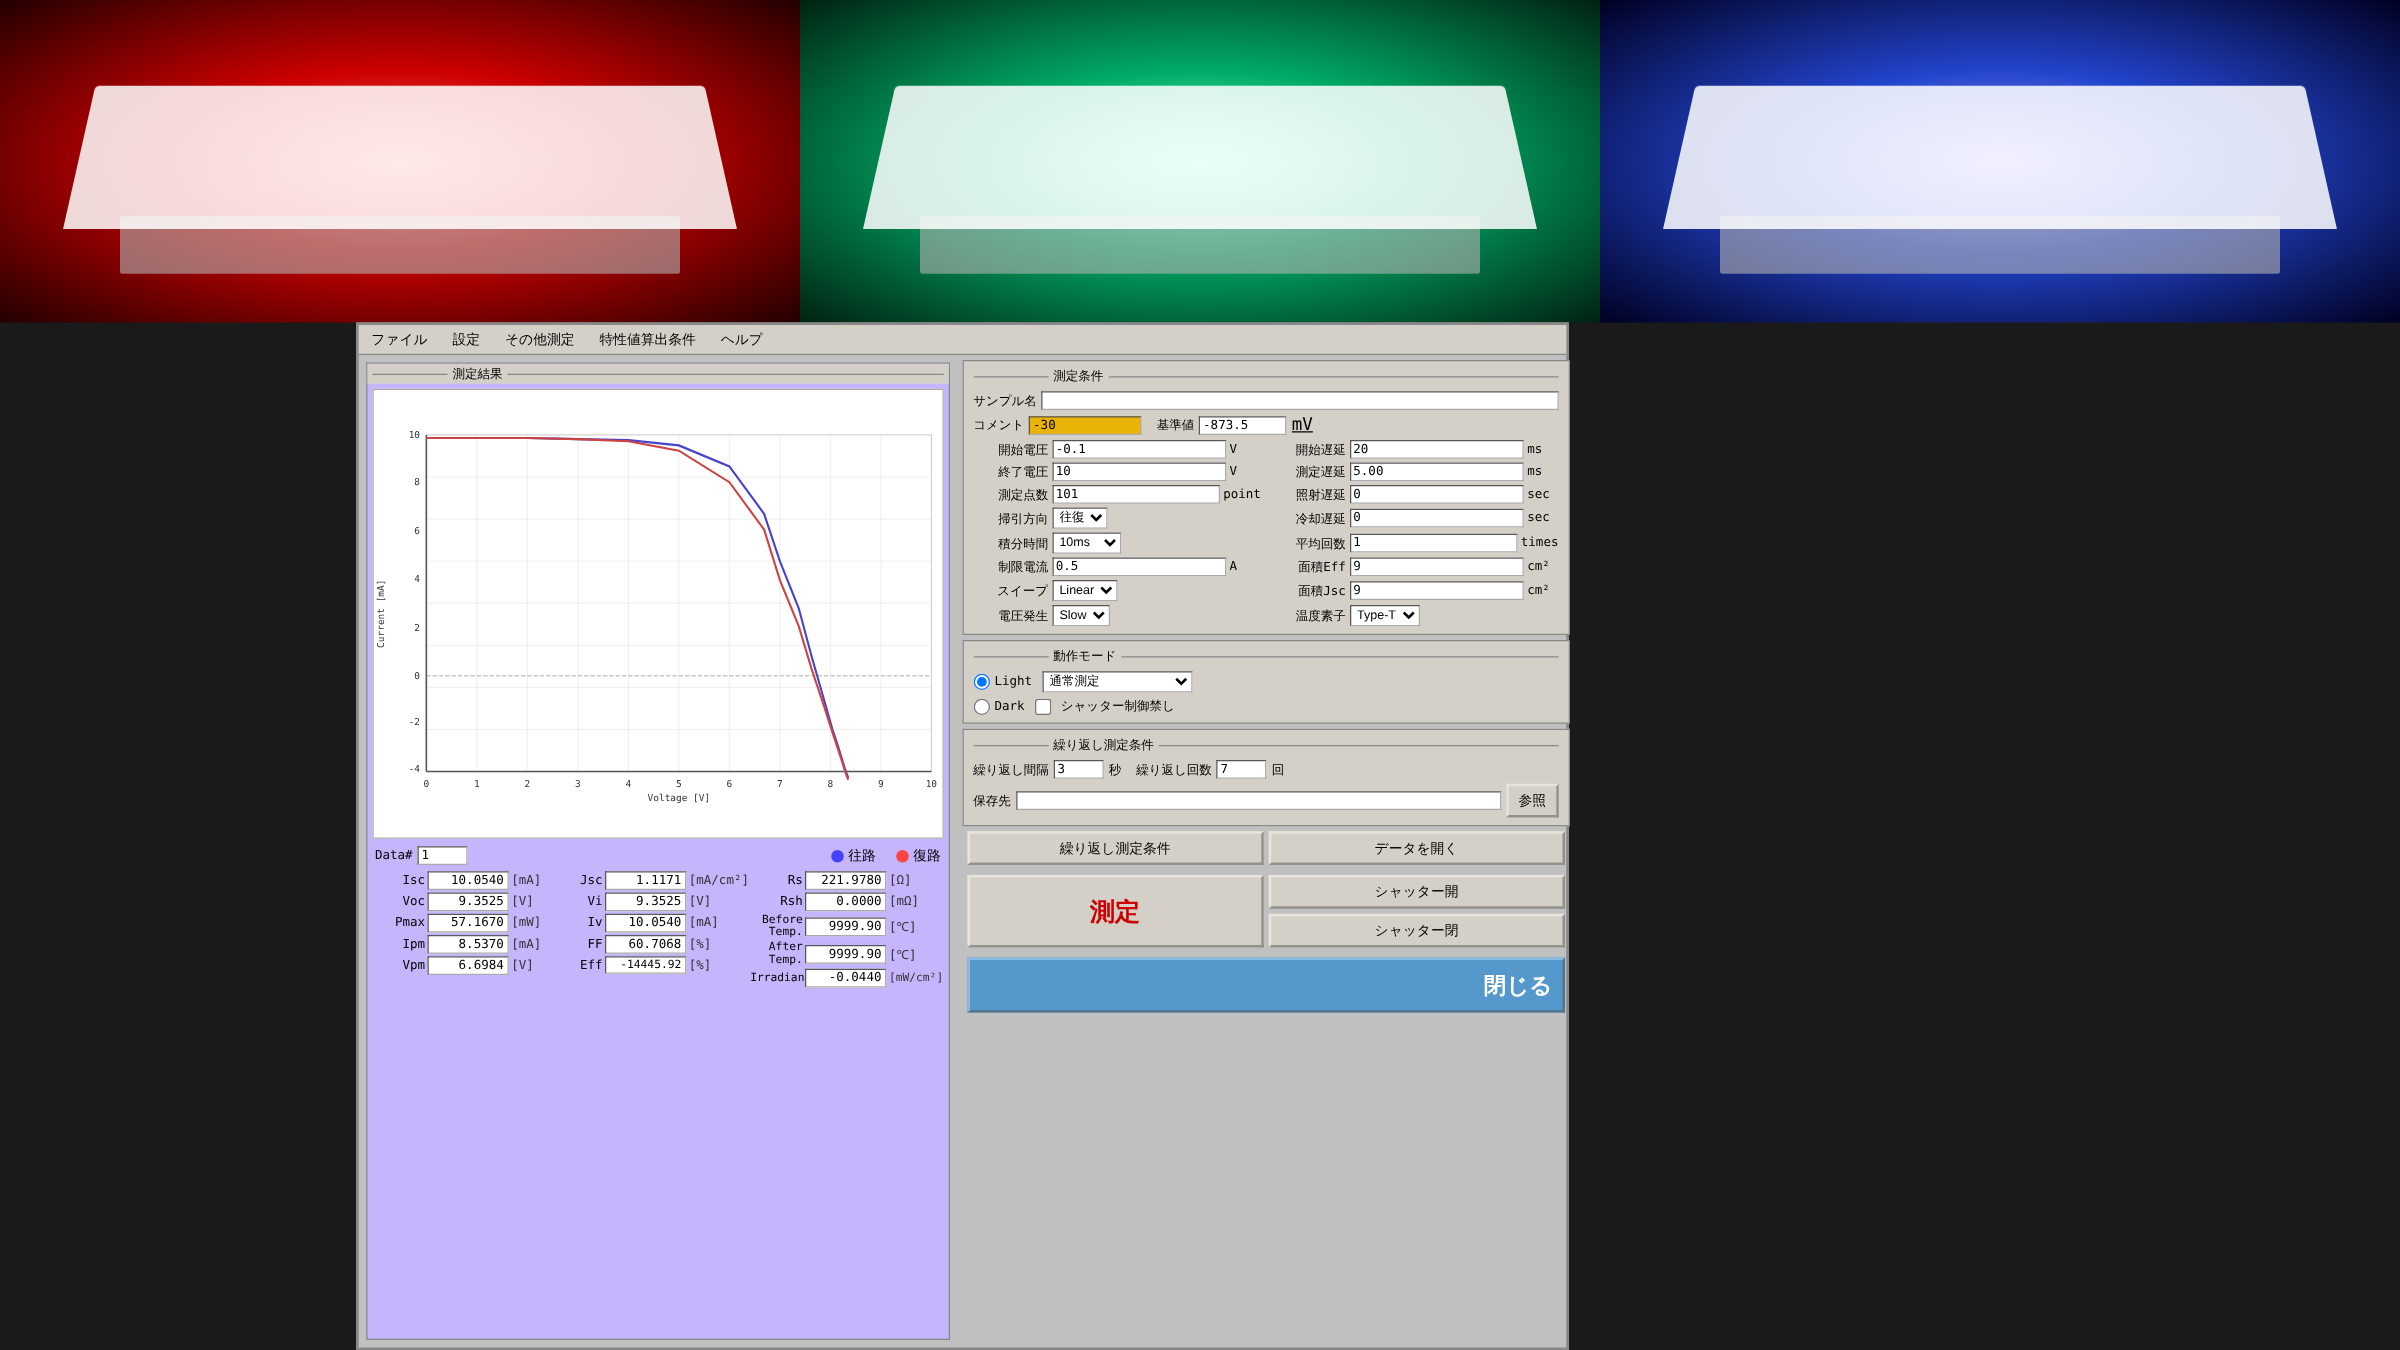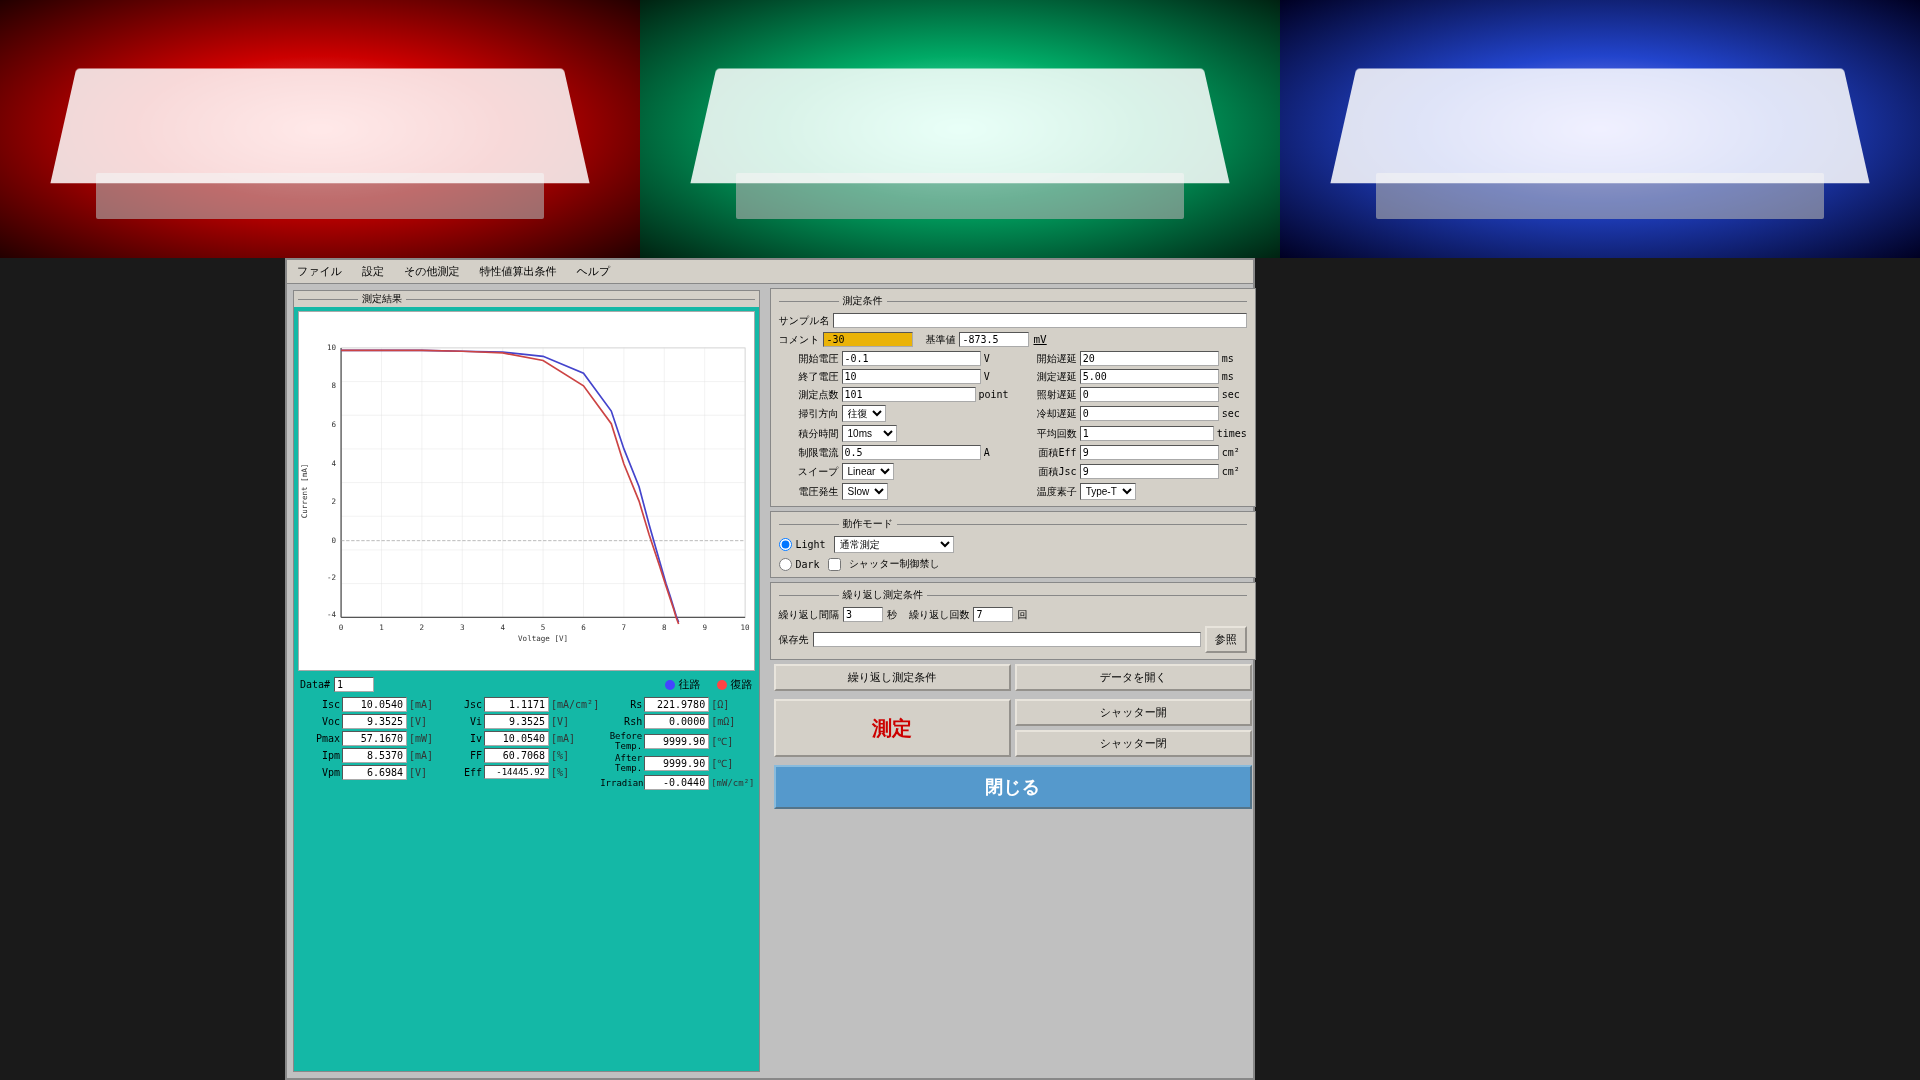--- a/index.html
+++ b/index.html
@@ -79,21 +79,21 @@
       width: 560px;
       padding: 6px;
       display: flex;
       flex-direction: column;
       gap: 4px;
     }
 
     
     .result-box {
       border: 1px solid #888;
-      background: #14b8a6;
+      background: #c4b5fd;
       flex: 1;
     }
     .section-title {
       font-size: 10px;
       color: #000;
       background: #d4d0c8;
       padding: 1px 4px;
       margin-bottom: 2px;
       display: flex;
       align-items: center;
@@ -549,21 +549,21 @@
         <div class="sample-row">
           <span>サンプル名</span>
           <input type="text" class="sample-input" value="" style="">
         </div>
 
         <div class="comment-row">
           <span>コメント</span>
           <input type="text" style="width: 90px; background: #eab308; border: 1px inset rgb(170, 170, 170); padding: 1px 2px; font-size: 10px;" value="-30">
           <span style="margin-left:8px;">基準値</span>
           <input type="text" style="width: 70px; background: white; border: 1px inset rgb(170, 170, 170); padding: 1px 2px; font-size: 10px;" value="-873.5">
-          <span style="font-size:11px;text-decoration:underline;">mV</span>
+          <span style="font-size:14px;text-decoration:underline;">mV</span>
         </div>
 
         <div class="form-grid">
 
           <div class="form-row">
             <span class="form-label">開始電圧</span>
             <input type="text" class="form-input" value="-0.1" style="">
             <span class="form-unit">V</span>
           </div>
           <div class="form-row">
@@ -700,17 +700,17 @@
       </div>
 
       <div style="display:grid;grid-template-columns:1fr 1fr;gap:4px;padding:0 4px;">
         <button class="measure-btn">測定</button>
         <div class="shutter-grid">
           <button class="shutter-btn">シャッター開</button>
           <button class="shutter-btn">シャッター閉</button>
         </div>
       </div>
       <div style="padding:4px;">
-        <button class="close-btn" style="width:100%;">閉じる</button>
+        <button class="close-btn" style="width:100%;text-align:right;">閉じる</button>
       </div>
     </div>
   </div>
 </div>
 
 </body></html>

